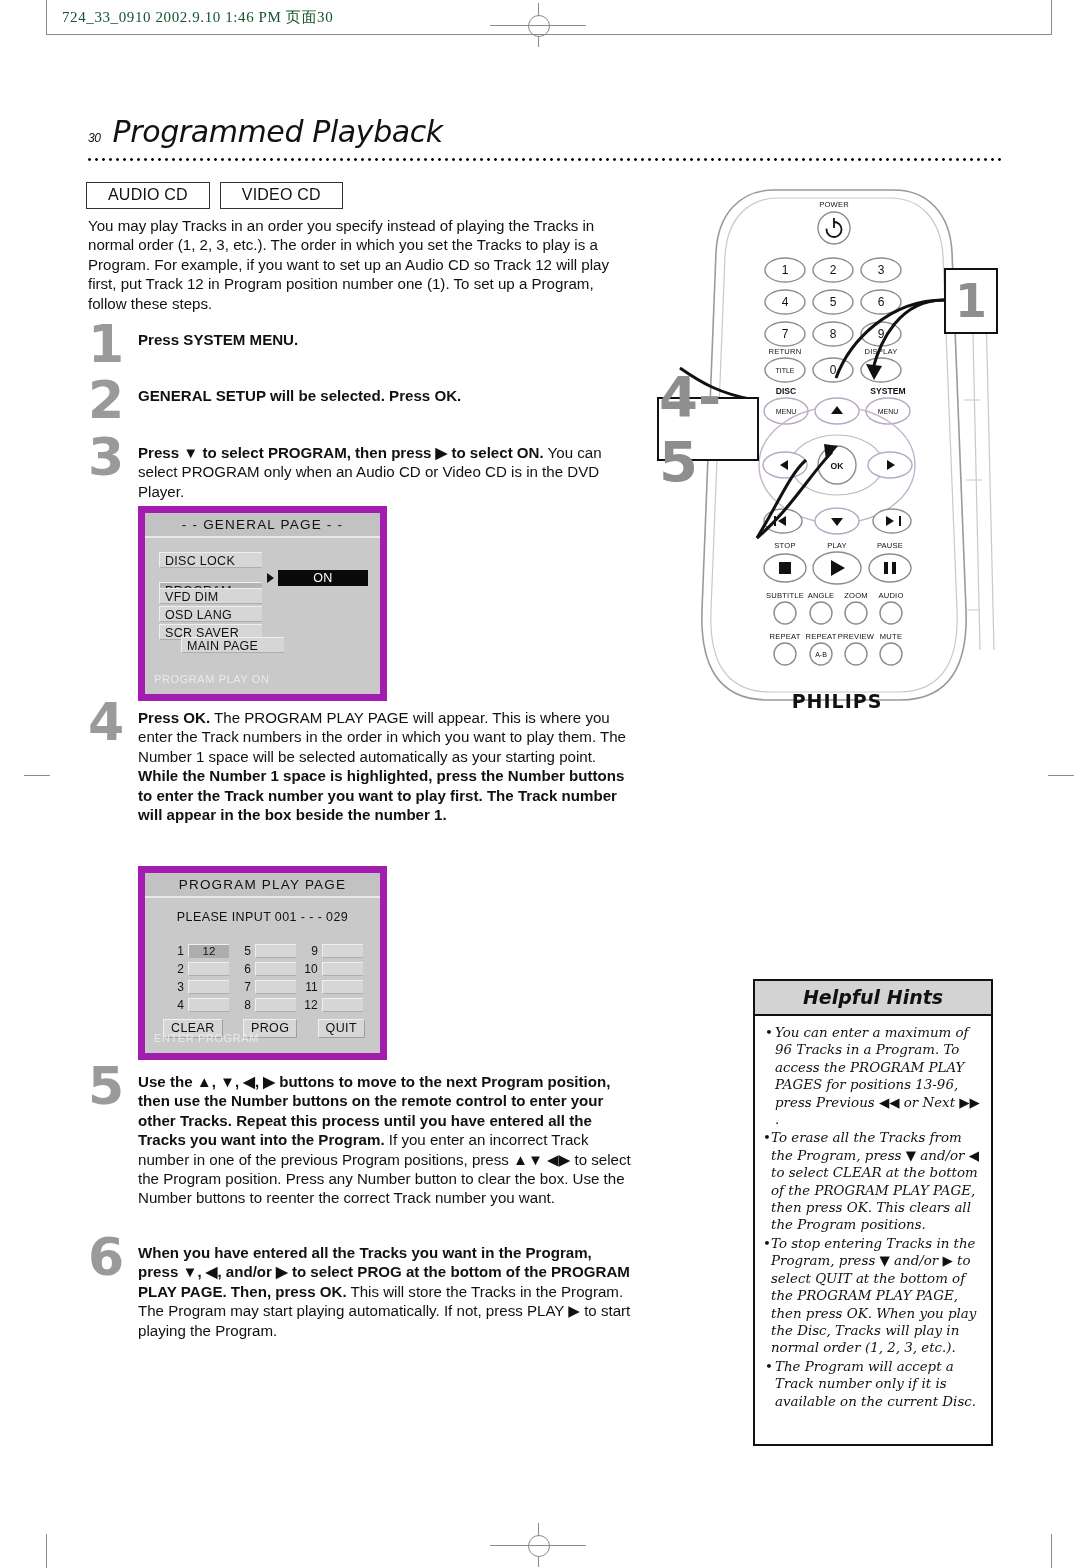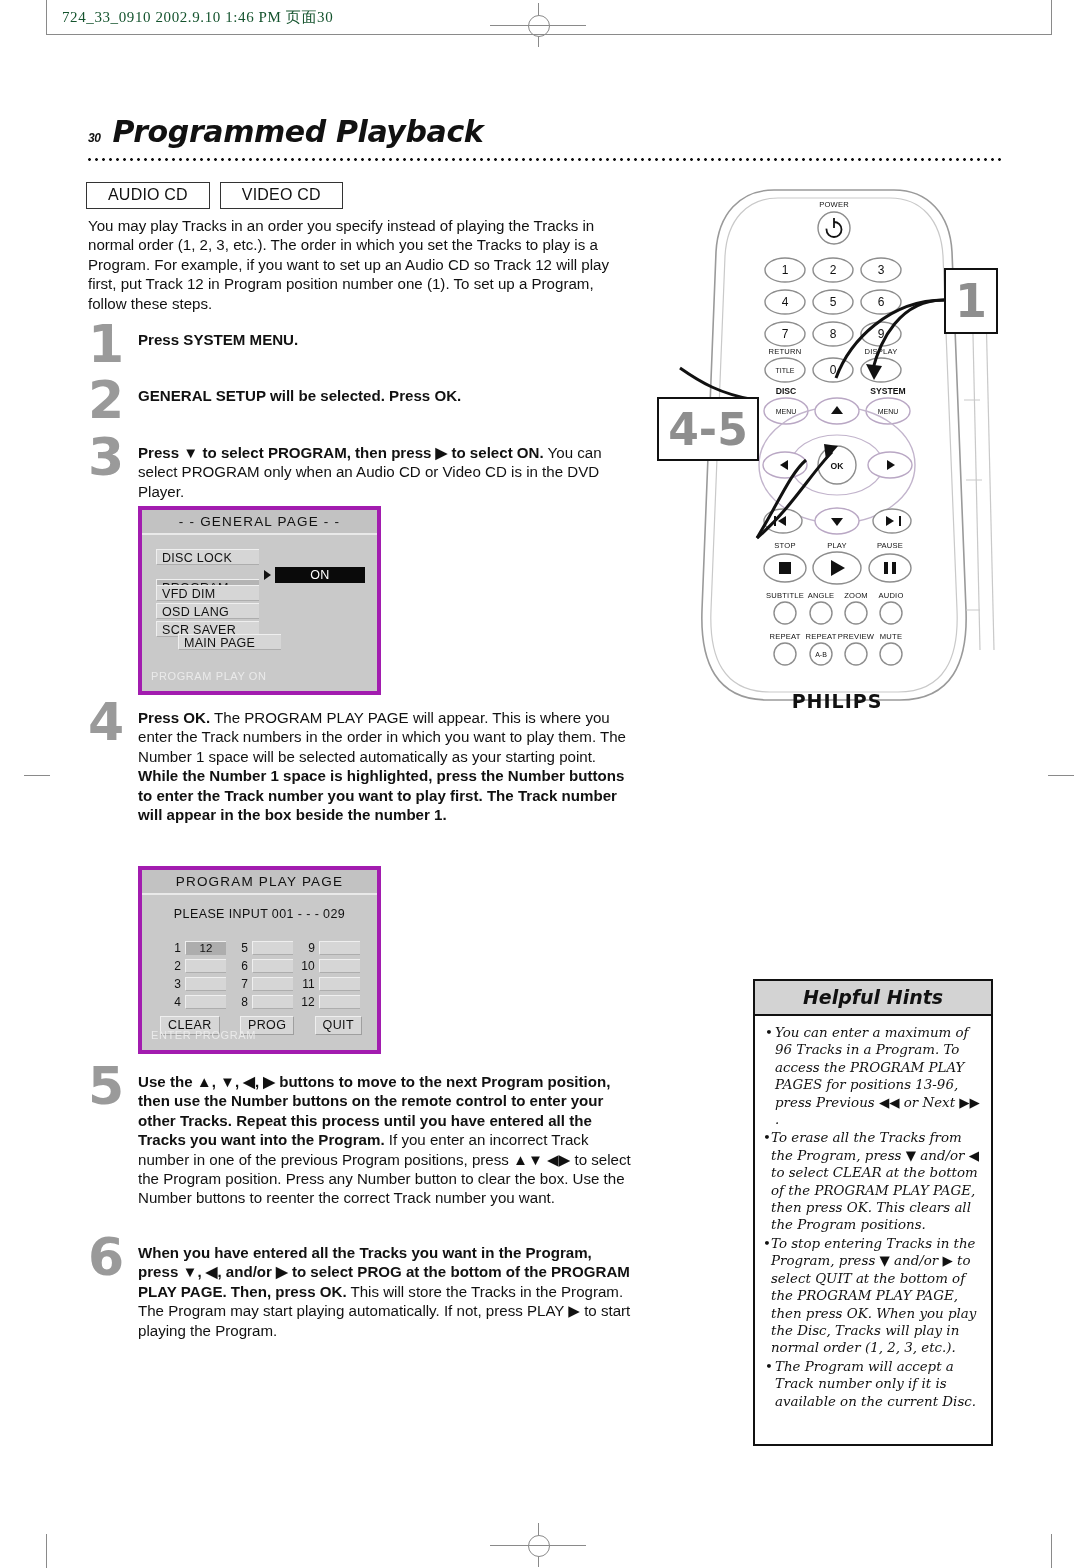--- a/index.html
+++ b/index.html
@@ -27,21 +27,21 @@
   .crop-br-v{left:1051px;top:1534px;width:1px;height:34px;}
   .crop-lm{left:24px;top:775px;width:26px;height:1px;}
   .crop-rm{left:1048px;top:775px;width:26px;height:1px;}
 
   .slug{position:absolute;left:62px;top:8px;font-family:"Liberation Serif",serif;
     font-size:15px;letter-spacing:.6px;color:#14532d;white-space:nowrap;}
   .hdr-rule{position:absolute;left:46px;top:34px;width:1006px;height:1px;background:#8a8a8a;}
 
   
   .title{position:absolute;left:88px;top:114px;font-family:"DejaVu Sans",sans-serif;
-    font-style:italic;font-weight:bold;font-size:30px;letter-spacing:-.4px;color:#111;white-space:nowrap;}
+    font-style:italic;font-weight:normal;font-size:30px;letter-spacing:-.4px;color:#111;white-space:nowrap;}
   .title .num{margin-right:12px;}
   .dotrule{position:absolute;left:86px;top:157px;width:918px;height:5px;
     background-image:radial-gradient(circle, #111 1.3px, transparent 1.5px);
     background-size:7px 5px;background-repeat:repeat-x;}
 
   
   .badges{position:absolute;left:86px;top:182px;display:flex;gap:10px;}
   .badge{border:1.4px solid #333;padding:3px 21px 4px;font-size:16px;
     font-family:"Liberation Sans",sans-serif;color:#111;letter-spacing:.2px;line-height:1.1;}
 
@@ -51,21 +51,21 @@
   
   .step{position:absolute;left:88px;}
   .step .bignum{position:absolute;left:0;top:-12px;font-family:"DejaVu Sans",sans-serif;
     font-weight:bold;font-size:52px;color:#9a9a9a;line-height:1;}
   .step .body{margin-left:50px;width:498px;font-size:15.1px;line-height:19.4px;color:#111;}
   .step .body b{font-weight:bold;}
   .s1{top:330px;} .s2{top:386px;} .s3{top:443px;}
   .s4{top:708px;} .s5{top:1072px;} .s6{top:1243px;}
 
   
-  .osd{position:absolute;background:#c9c9c9;border:4px solid #a21caf;}
+  .osd{position:absolute;background:#c9c9c9;border:7px solid #a21caf;}
   .osd-title{background:#c2c2c2;border-bottom:2px solid #e9e9e9;text-align:center;
     font-size:13.5px;letter-spacing:1.2px;color:#111;padding:4px 0 4px;font-family:"Liberation Sans",sans-serif;}
   .osd-body{position:relative;}
   .osd-status{position:absolute;left:9px;bottom:5px;font-size:11px;letter-spacing:.6px;color:#eaeaea;}
 
   
   .gp{left:138px;top:506px;width:235px;height:181px;}
   .gp .osd-body{height:152px;}
   .menu-item{position:absolute;left:14px;width:103px;height:16px;background:#d6d6d6;
     border-top:1px solid #efefef;border-left:1px solid #efefef;border-bottom:1px solid #adadad;
@@ -94,21 +94,21 @@
   .pp-btn{background:#d6d6d6;border-top:1px solid #efefef;border-left:1px solid #efefef;
     border-bottom:1px solid #9f9f9f;border-right:1px solid #9f9f9f;
     font-size:12.5px;line-height:17px;padding:0 7px;color:#111;letter-spacing:.4px;}
 
   
   .remote-wrap{position:absolute;left:650px;top:180px;width:400px;height:620px;}
   .callout{position:absolute;border:2.4px solid #111;background:#fff;
     display:flex;align-items:center;justify-content:center;
     font-family:"DejaVu Sans",sans-serif;font-weight:bold;color:#8e8e8e;}
   .co-1{left:944px;top:268px;width:50px;height:62px;font-size:46px;}
-  .co-45{left:657px;top:397px;width:98px;height:60px;font-size:44px;}
+  .co-45{left:657px;top:397px;width:98px;height:60px;font-size:56px;}
   .co-26{left:655px;top:508px;width:102px;height:62px;font-size:42px;}
 
   
   .hints{position:absolute;left:753px;top:979px;width:240px;height:467px;
     border:2.4px solid #111;background:#fff;box-sizing:border-box;}
   .hints-hd{background:#d3d3d3;border-bottom:2.4px solid #111;text-align:center;
     font-family:"DejaVu Sans",sans-serif;font-style:italic;font-weight:bold;
     font-size:19px;padding:5px 0 6px;color:#111;}
   .hints-body{padding:8px 10px 0 8px;}
   .hint{display:flex;font-family:"DejaVu Serif",serif;font-style:italic;

